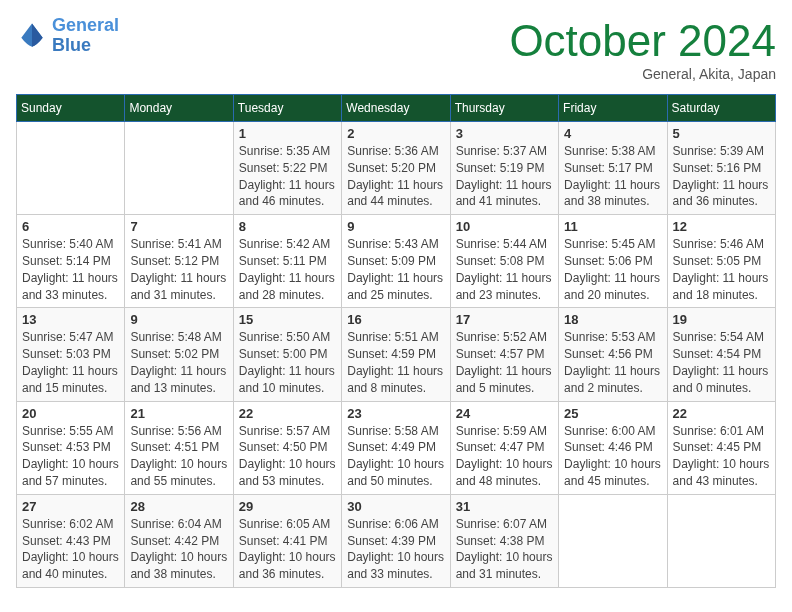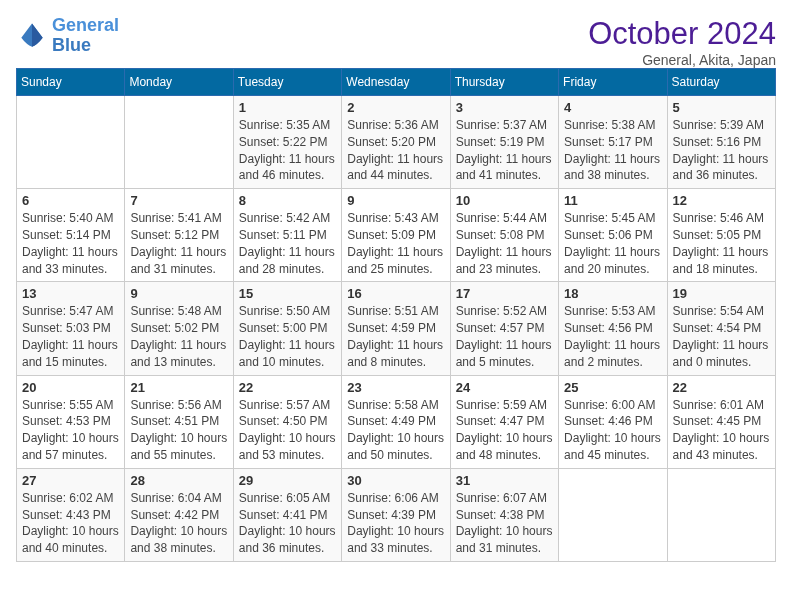--- a/index.html
+++ b/index.html
@@ -7,20 +7,21 @@
       font-family: Arial, sans-serif;
       background: #fff;
       width: 792px;
       min-height: 612px;
       padding: 16px;
     }
     .header {
       display: flex;
       justify-content: space-between;
       align-items: flex-start;
+      margin-bottom: 12px;
     }
     .logo {
       display: flex;
       align-items: center;
       gap: 4px;
     }
     .logo-text {
       font-size: 18px;
       font-weight: bold;
       color: #333;
@@ -30,35 +31,35 @@
       color: #4a90d9;
     }
     .logo-icon {
       width: 32px;
       height: 32px;
     }
     .title-block {
       text-align: right;
     }
     .month-title {
-      font-size: 31px;
+      font-size: 44px;
       font-weight: normal;
-      color: #4c1d95;
+      color: #15803d;
     }
     .location {
       font-size: 14px;
       color: #555;
     }
     table {
       width: 100%;
       border-collapse: collapse;
       font-size: 10.5px;
     }
     thead tr {
-      background: #0369a1;
+      background: #14532d;
       color: #fff;
     }
     thead th {
       padding: 6px 4px;
       text-align: left;
       font-weight: normal;
       font-size: 12px;
       border: 1px solid #2a6aaf;
     }
     tbody tr {

